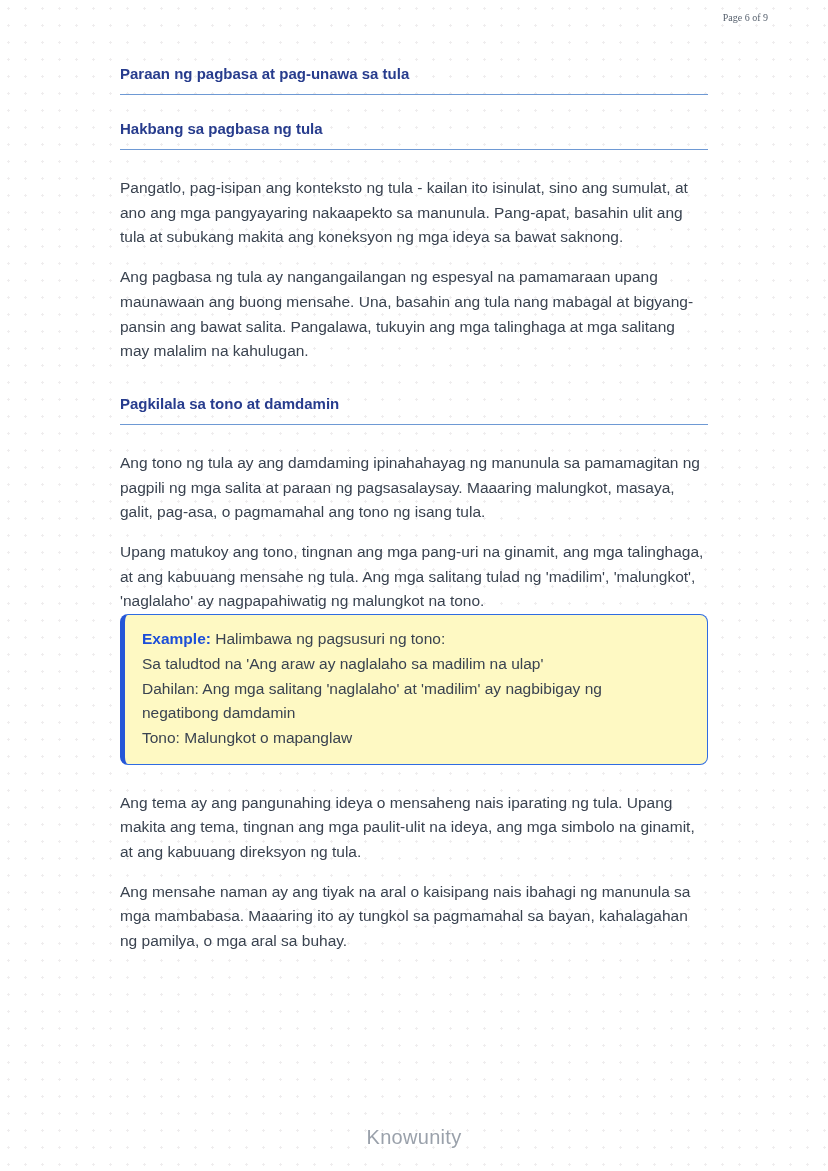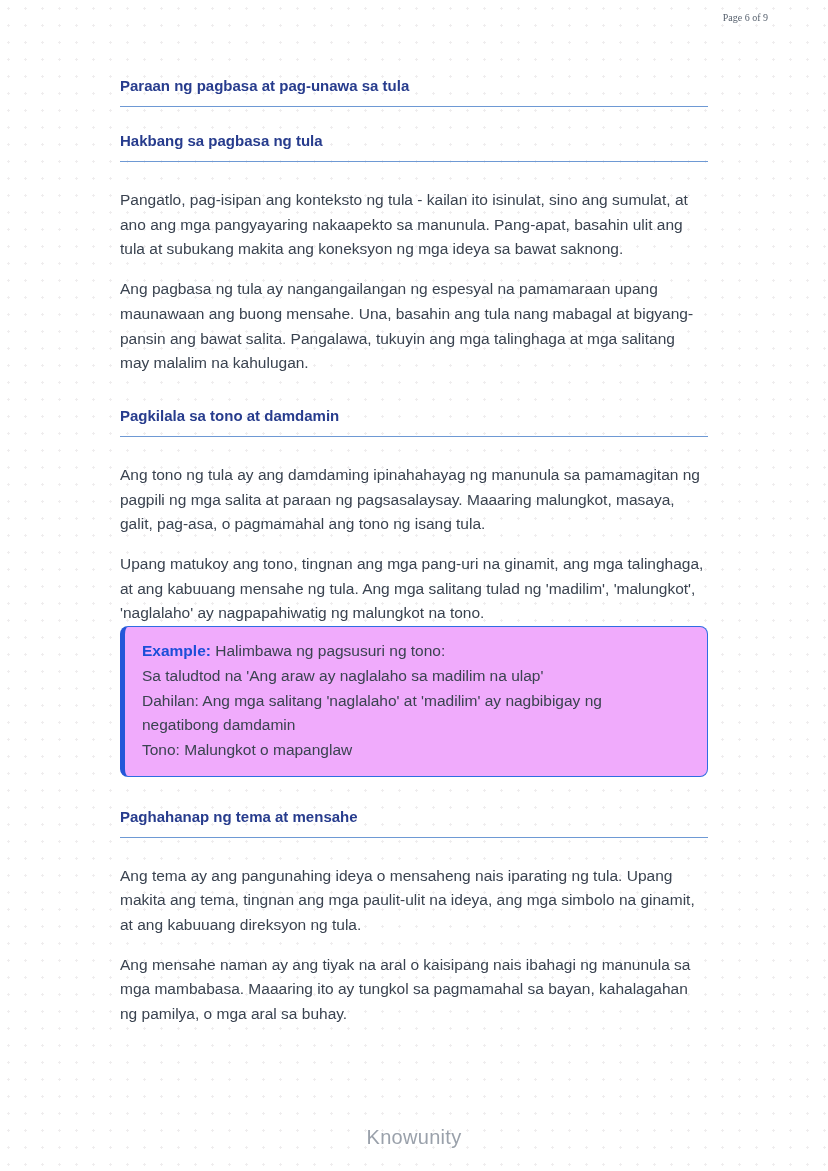--- a/index.html
+++ b/index.html
@@ -31,36 +31,36 @@
   main.content > * { margin: 0; }
   h2.heading {
     font-size: 15px;
     line-height: 16px;
     font-weight: 700;
     color: #273c8d;
     padding-bottom: 12px;
     border-bottom: 1.5px solid #6e99d4;
     margin-top: 32px;
   }
-  main.content > h2.heading:first-child { margin-top: 16px; }
+  main.content > h2.heading:first-child { margin-top: 4px; }
   main.content > h2.heading + h2.heading { margin-top: 26px; }
   p.body-para {
     font-size: 15.5px;
     line-height: 24.7px;
     margin-top: 26px;
     color: #3a4350;
   }
   p.body-para + p.body-para { margin-top: 15px; }
   .example-box {
     margin-top: 20px;
     border: 1.5px solid #2f6ce2;
     border-left: 5px solid #2456d8;
     border-radius: 8px;
     padding: 12px 36px 13px 17px;
-    background: #f0abfc;
+    background: #fef9c3;
   }
   .example-box p {
     margin: 0;
     font-size: 15.5px;
     line-height: 24.7px;
     color: #3a4350;
   }
   .ex-label {
     font-weight: 700;
     color: #1c4ed8;
@@ -97,21 +97,20 @@
 
   <p class="body-para">Upang matukoy ang tono, tingnan ang mga pang-uri na ginamit, ang mga talinghaga, at ang kabuuang mensahe ng tula. Ang mga salitang tulad ng 'madilim', 'malungkot', 'naglalaho' ay nagpapahiwatig ng malungkot na tono.</p>
 
   <div class="example-box">
     <p><span class="ex-label">Example:</span> <span>Halimbawa ng pagsusuri ng tono:</span></p>
     <p>Sa taludtod na 'Ang araw ay naglalaho sa madilim na ulap'</p>
     <p>Dahilan: Ang mga salitang 'naglalaho' at 'madilim' ay nagbibigay ng negatibong damdamin</p>
     <p>Tono: Malungkot o mapanglaw</p>
   </div>
 
-  <h2 class="heading">Paghahanap ng tema at mensahe</h2>
 
   <p class="body-para">Ang tema ay ang pangunahing ideya o mensaheng nais iparating ng tula. Upang makita ang tema, tingnan ang mga paulit-ulit na ideya, ang mga simbolo na ginamit, at ang kabuuang direksyon ng tula.</p>
 
   <p class="body-para">Ang mensahe naman ay ang tiyak na aral o kaisipang nais ibahagi ng manunula sa mga mambabasa. Maaaring ito ay tungkol sa pagmamahal sa bayan, kahalagahan ng pamilya, o mga aral sa buhay.</p>
 
 </main>
 
 <footer class="brand">Knowunity</footer>
 
 </body></html>

